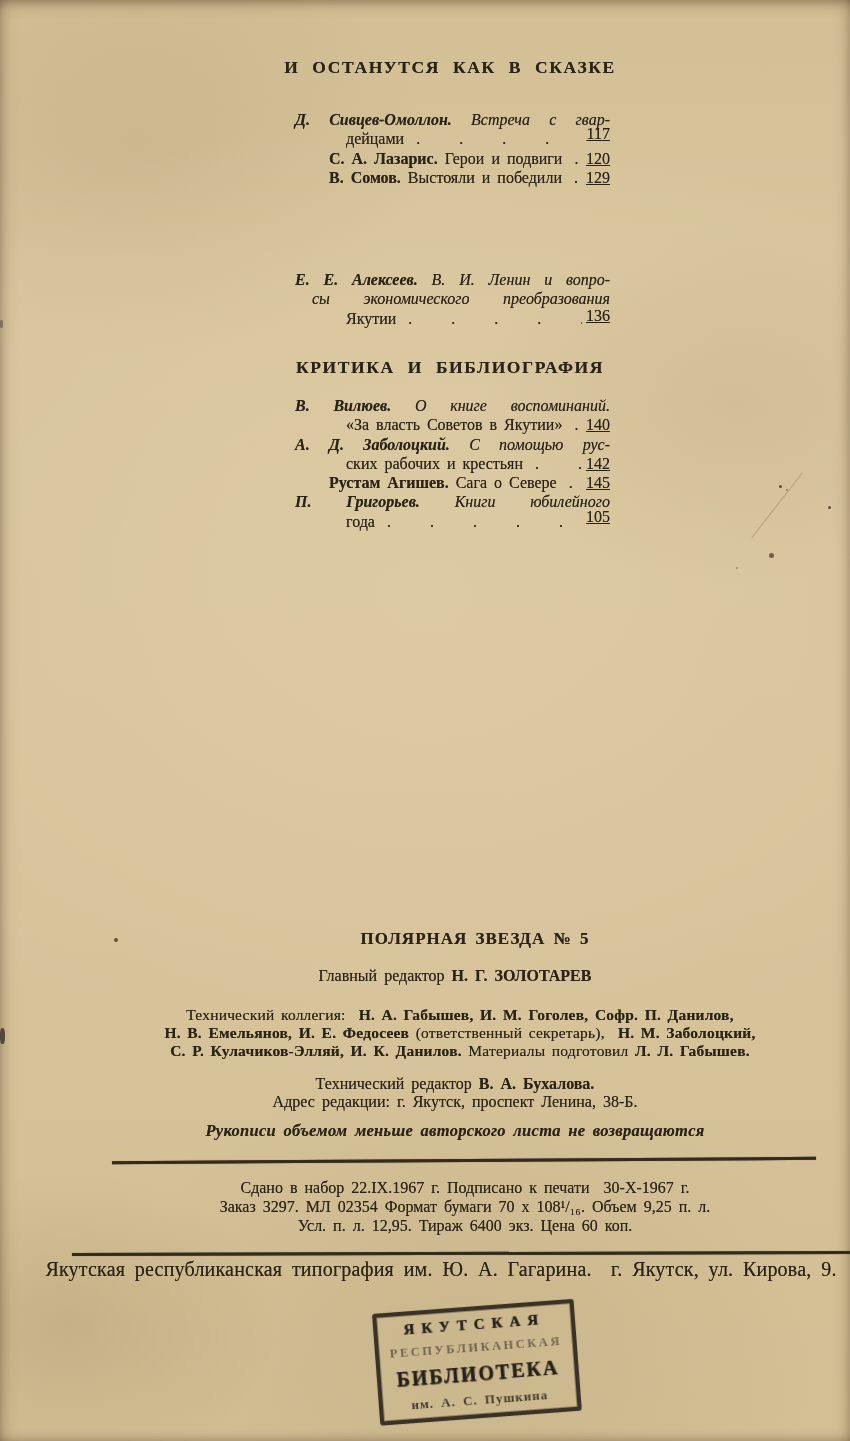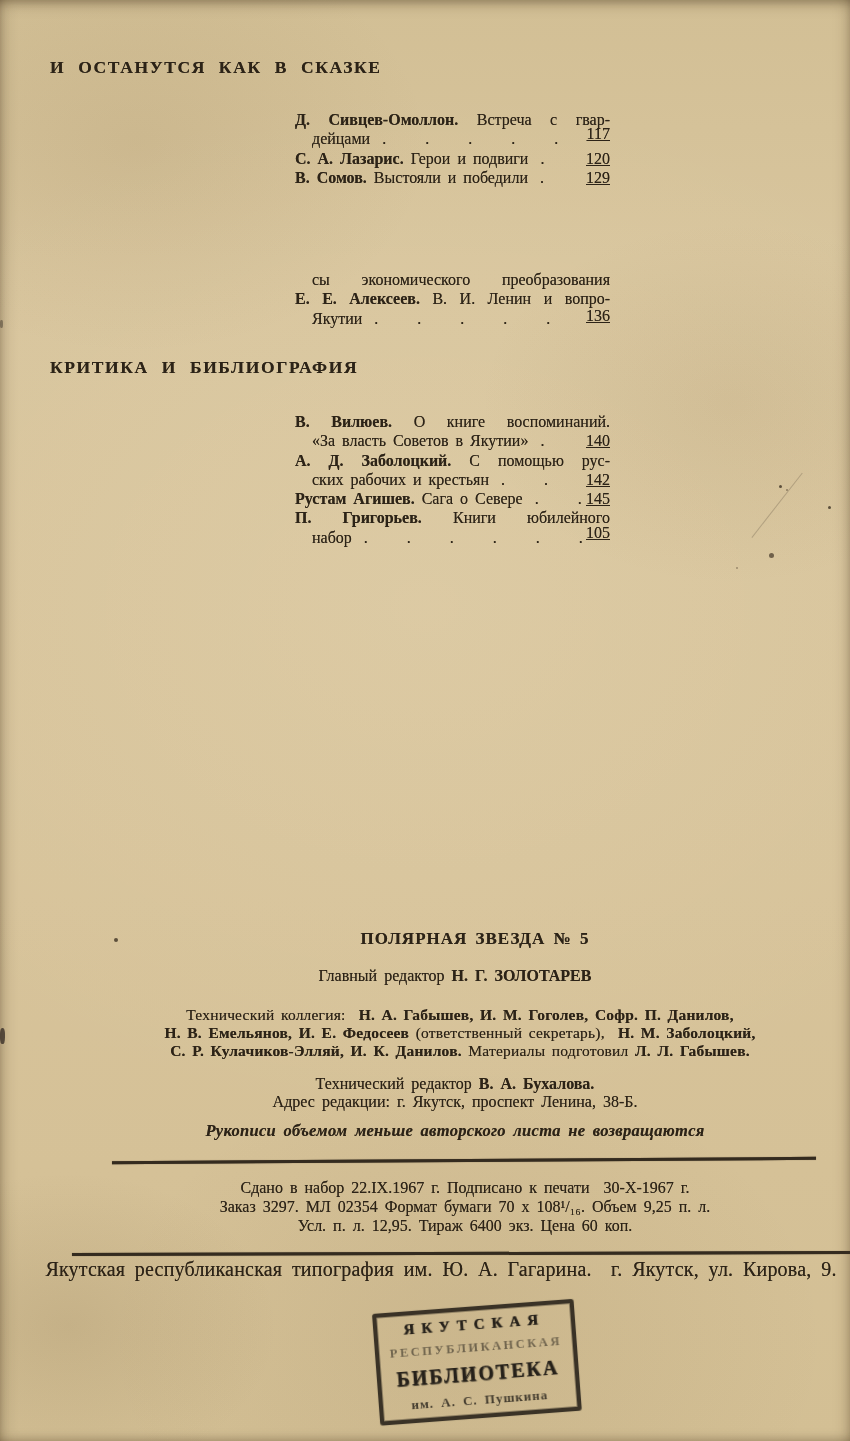--- a/index.html
+++ b/index.html
@@ -21,30 +21,30 @@
       inset 0 -8px 14px -10px rgba(55,38,16,.40),
       inset 10px 0 18px -12px rgba(55,38,16,.45),
       inset -10px 0 18px -12px rgba(55,38,16,.40);
   }
   .abs{position:absolute;}
   .b{font-weight:bold;}
   .ink{text-shadow:0 0 .5px rgba(44,35,23,.65);}
 
   
   .sec-title{
-    left:50px;width:800px;text-align:left;
+    left:50px;width:800px;text-align:center;
     font-size:17.5px;letter-spacing:1.6px;word-spacing:7px;
     font-weight:600;
   }
 
   
   .toc{left:295px;width:315px;font-size:16px;line-height:19.3px;word-spacing:3px;}
   .line{min-height:19.3px;}
-  .jline{text-align:justify;text-align-last:justify;}
-  .dline{display:flex;align-items:flex-end;}
+  .jline{text-align:justify;text-align-last:justify;font-style:italic;}
+  .dline{display:flex;align-items:flex-end;margin-left:34px;}
   .ind{margin-left:17px;}
   .t-txt{white-space:nowrap;flex:0 0 auto;}
   .t-dots{flex:1 1 auto;overflow:hidden;white-space:nowrap;letter-spacing:16px;padding-left:12px;min-width:0;}
   .t-pg{flex:0 0 auto;min-width:28px;text-align:right;text-decoration:underline;}
   .up{position:relative;top:-5px;}
   .up2{position:relative;top:-3px;}
 
   
   .cline{text-align:center;font-size:16px;word-spacing:3px;}
   .board{left:65px;width:790px;text-align:center;font-size:15.5px;word-spacing:2.5px;letter-spacing:.2px;line-height:18px;}
@@ -95,52 +95,52 @@
     </div>
     <div class="line dline">
       <span class="t-txt"><span class="b">В. Сомов.</span> <span>Выстояли и победили</span></span>
       <span class="t-dots">. .</span>
       <span class="t-pg">129</span>
     </div>
   </div>
 
 
   <div class="abs toc ink" style="top:270px;">
+    <div class="line jline"><span class="b">Е. Е. Алексеев.</span> <span>В. И. Ленин и вопро-</span></div>
     <div class="line jline ind"><span>сы экономического преобразования</span></div>
-    <div class="line jline"><span class="b">Е. Е. Алексеев.</span> <span>В. И. Ленин и вопро-</span></div>
     <div class="line dline">
       <span class="t-txt ind">Якутии</span>
       <span class="t-dots">. . . . . . . . . . . . . .</span>
       <span class="t-pg up2">136</span>
     </div>
   </div>
 
   <div class="abs sec-title ink" style="top:357px;">КРИТИКА И БИБЛИОГРАФИЯ</div>
 
-  <div class="abs toc ink" style="top:412px;">
+  <div class="abs toc ink" style="top:396px;">
     <div class="line jline"><span class="b">В. Вилюев.</span> <span>О книге воспоминаний.</span></div>
     <div class="line dline">
       <span class="t-txt ind">«За власть Советов в Якутии»</span>
       <span class="t-dots">. .</span>
       <span class="t-pg">140</span>
     </div>
     <div class="line jline"><span class="b">А. Д. Заболоцкий.</span> <span>С помощью рус-</span></div>
     <div class="line dline">
       <span class="t-txt ind">ских рабочих и крестьян</span>
       <span class="t-dots">. . . .</span>
       <span class="t-pg">142</span>
     </div>
     <div class="line dline">
       <span class="t-txt"><span class="b">Рустам Агишев.</span> <span>Сага о Севере</span></span>
       <span class="t-dots">. .</span>
       <span class="t-pg">145</span>
     </div>
     <div class="line jline"><span class="b">П. Григорьев.</span> <span>Книги юбилейного</span></div>
     <div class="line dline">
-      <span class="t-txt ind">набор</span>
+      <span class="t-txt ind">года</span>
       <span class="t-dots">. . . . . . . . . . . . . .</span>
       <span class="t-pg up">105</span>
     </div>
   </div>
 
   <div class="abs cline b ink" style="top:929px;left:85px;width:780px;font-size:17px;letter-spacing:1px;">ПОЛЯРНАЯ ЗВЕЗДА № 5</div>
 
   <div class="abs cline ink" style="top:967px;left:55px;width:800px;"><span>Главный редактор</span> <span class="b">Н. Г. ЗОЛОТАРЕВ</span></div>
 
   <div class="abs board ink" style="top:1006px;"><span>Технический коллегия:</span>&nbsp; <span class="b">Н. А. Габышев, И. М. Гоголев, Софр. П. Данилов,</span></div>

